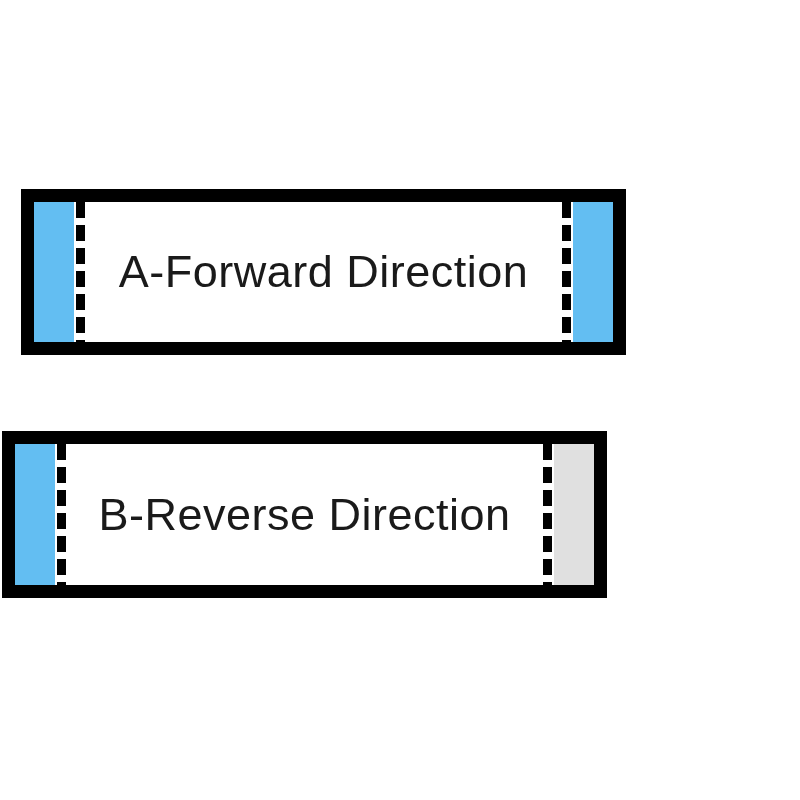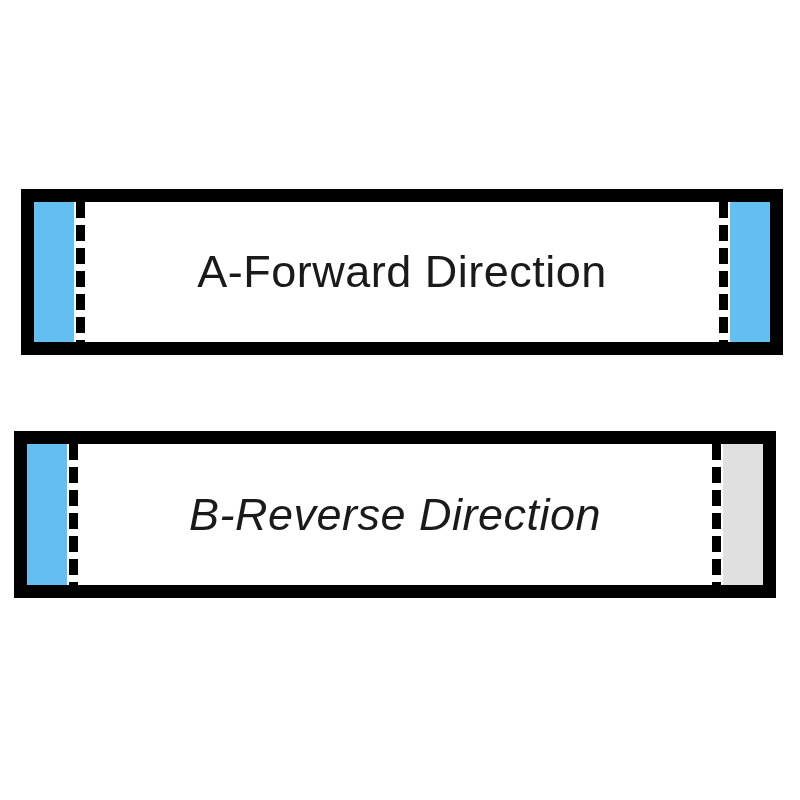--- a/index.html
+++ b/index.html
@@ -12,28 +12,28 @@
     font-family: "Liberation Sans", sans-serif;
   }
   .canvas {
     position: relative;
     width: 800px;
     height: 800px;
     background: #ffffff;
   }
   .diagram {
     position: absolute;
-    width: 762px;
+    width: 605px;
     height: 166px;
     box-sizing: border-box;
     border: 13px solid #000000;
     background: #ffffff;
   }
   .diagram.a { left: 21px; top: 189px; }
-  .diagram.b { left: 14px; top: 431px; height: 167px; font-style: italic; }
+  .diagram.b { left: 2px; top: 431px; height: 167px; }
 
   .tab {
     position: absolute;
     top: 0;
     height: 100%;
     width: 40px;
   }
   .tab.left  { left: 0; }
   .tab.right { right: 0; }
 

